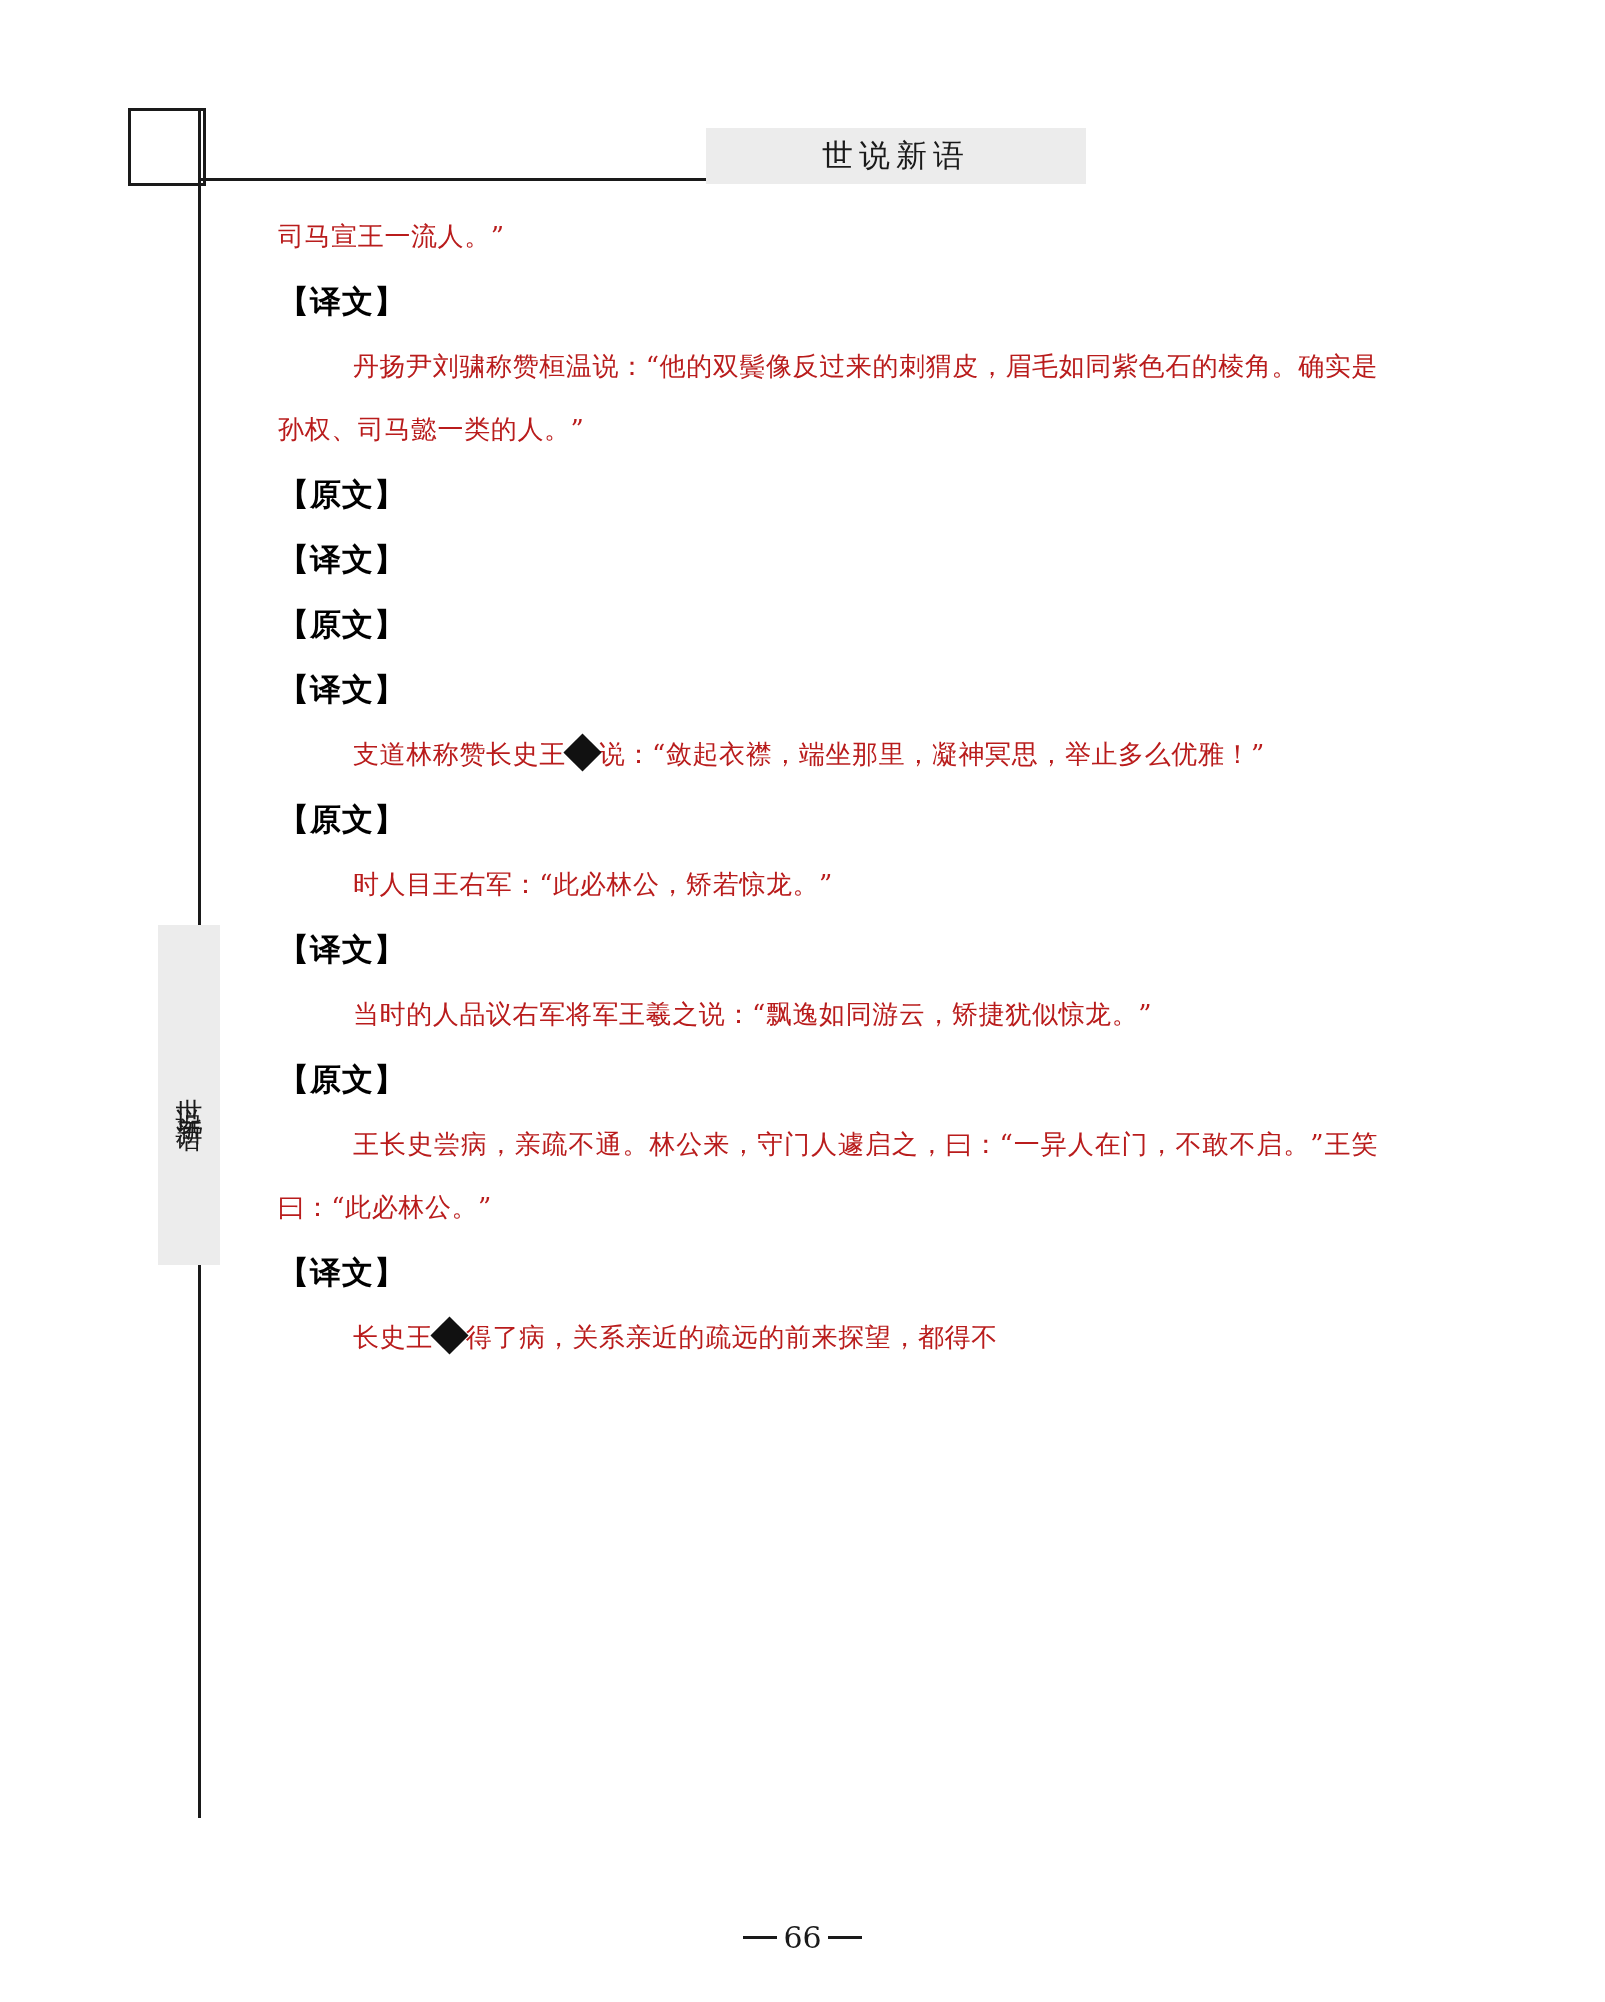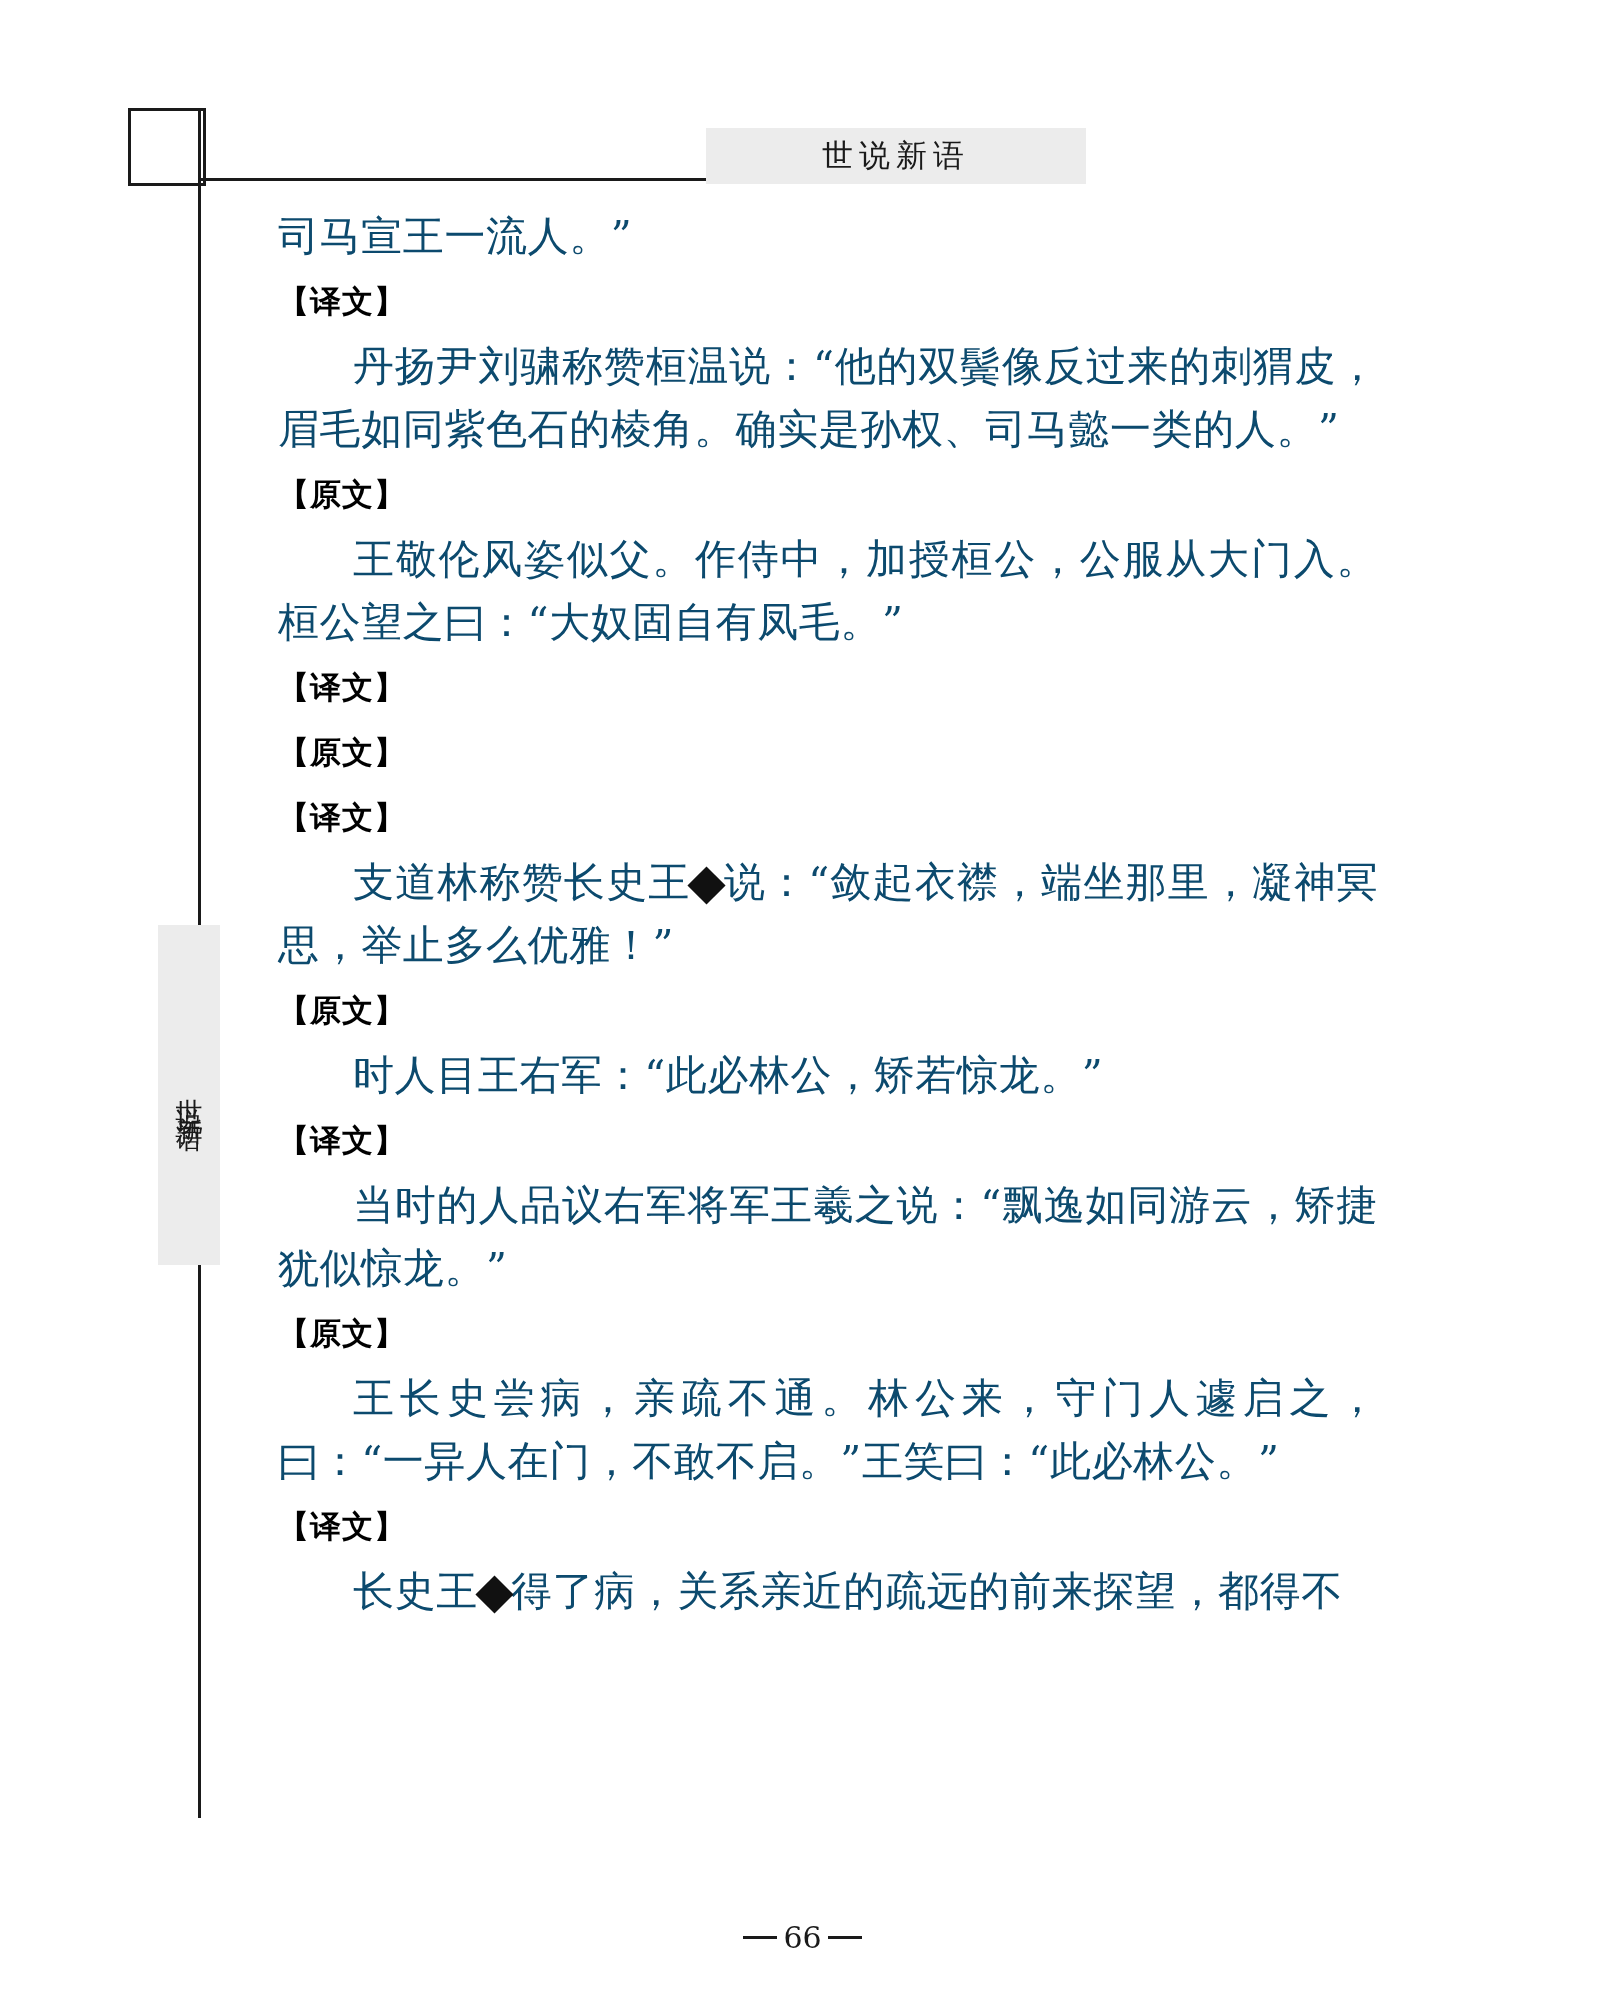--- a/index.html
+++ b/index.html
@@ -86,27 +86,27 @@
   }
 
   
   .content {
     position: absolute;
     left: 278px;
     top: 205px;
     width: 1100px;
   }
   .para {
-    font-size: 41px;
+    font-size: 26px;
     line-height: 63px;
     letter-spacing: 0.6px;
     text-align: justify;
     text-justify: inter-ideograph;
     margin: 0 0 2px 0;
-    color: #0c4a6e;
+    color: #b91c1c;
   }
   .para.indent {
     text-indent: 75px;
   }
   .label {
     font-size: 31px;
     line-height: 63px;
     font-weight: bold;
     letter-spacing: 1px;
     margin: 0 0 2px 0;
@@ -172,21 +172,20 @@
 
 <div class="side-tab">
   <span>世说新语</span>
 </div>
 
 <div class="content" id="content">
     <p class="para">司马宣王一流人。”</p>
     <p class="label">【译文】</p>
     <p class="para indent">丹扬尹刘骕称赞桓温说：“他的双鬓像反过来的刺猬皮，眉毛如同紫色石的棱角。确实是孙权、司马懿一类的人。”</p>
     <p class="label">【原文】</p>
-    <p class="para indent">王敬伦风姿似父。作侍中，加授桓公，公服从大门入。桓公望之曰：“大奴固自有凤毛。”</p>
     <p class="label">【译文】</p>
     <p class="label">【原文】</p>
     <p class="label">【译文】</p>
     <p class="para indent"><span>支道林称赞长史王</span><span class="marker"></span><span>说：“敛起衣襟，端坐那里，凝神冥思，举止多么优雅！”</span></p>
     <p class="label">【原文】</p>
     <p class="para indent">时人目王右军：“此必林公，矫若惊龙。”</p>
     <p class="label">【译文】</p>
     <p class="para indent">当时的人品议右军将军王羲之说：“飘逸如同游云，矫捷犹似惊龙。”</p>
     <p class="label">【原文】</p>
     <p class="para indent">王长史尝病，亲疏不通。林公来，守门人遽启之，曰：“一异人在门，不敢不启。”王笑曰：“此必林公。”</p>

